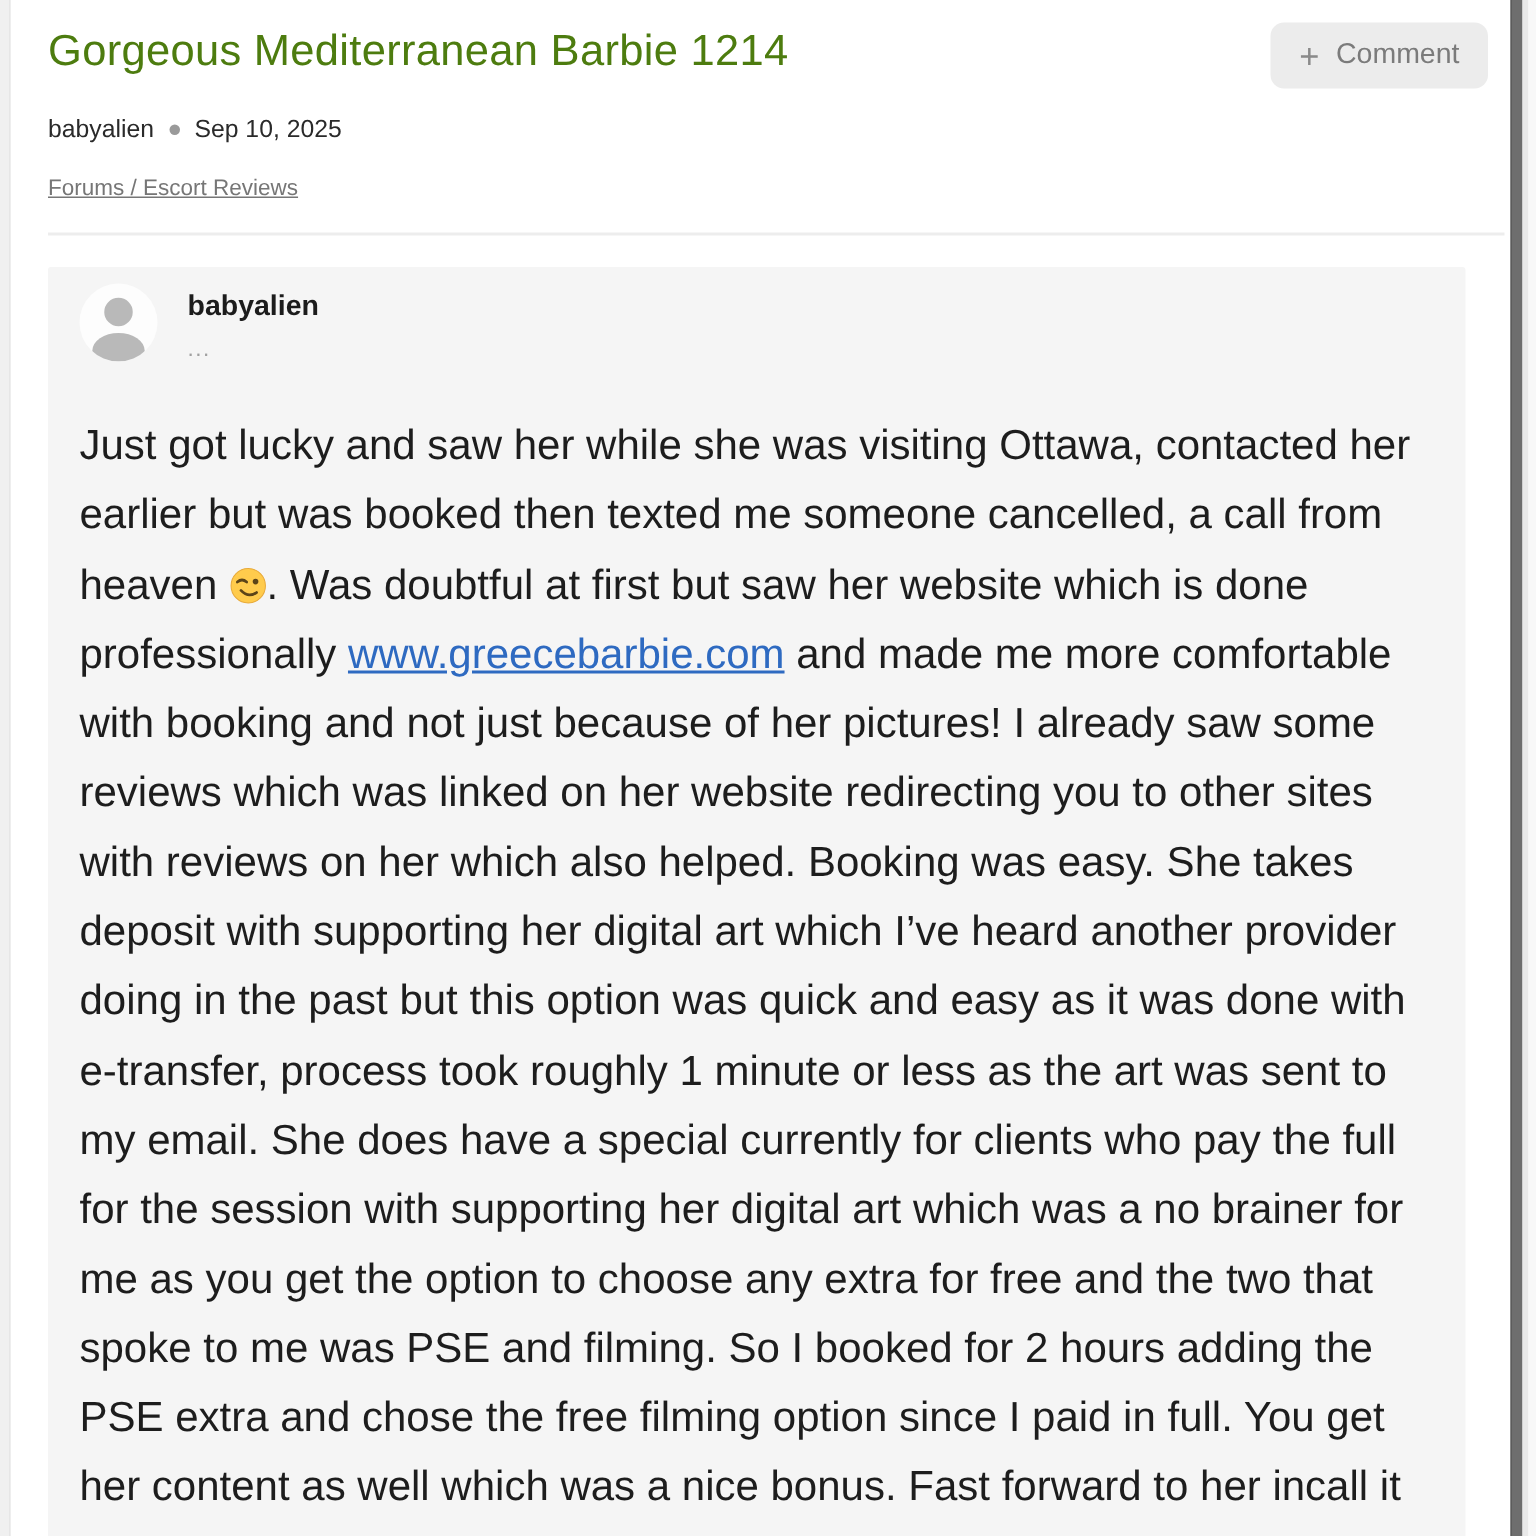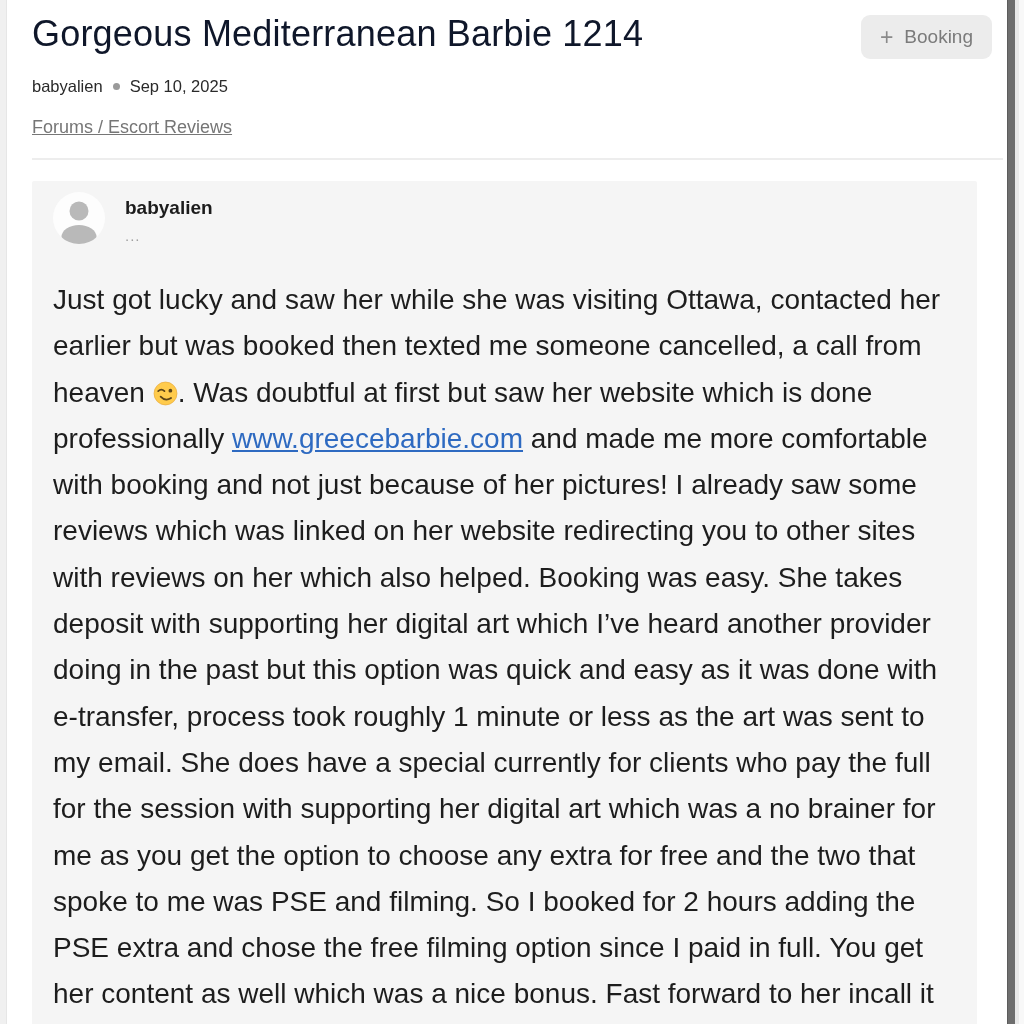--- a/index.html
+++ b/index.html
@@ -18,21 +18,21 @@
   }
   .page {
     position: absolute; left: 32px; top: 0;
     width: 960px;
   }
   .title-row {
     display: flex; justify-content: space-between; align-items: flex-start;
     padding-top: 14px;
   }
   h1.page-title {
-    font-size: 36px; font-weight: 400; color: #0f172a;
+    font-size: 29px; font-weight: 400; color: #4d7c0f;
     line-height: 40px; letter-spacing: 0.2px;
   }
   .comment-btn {
     background: var(--button-bg, #ececec);
     border: none; border-radius: 9px;
     color: var(--muted, #7b7b7b);
     font-family: "Liberation Sans", sans-serif;
     font-size: 19px;
     height: 44px; padding: 0 19px;
     display: flex; align-items: center; gap: 11px;
@@ -44,21 +44,21 @@
     display: flex; align-items: center; gap: 10px;
     font-size: 16.5px; color: #2a2a2a;
   }
   .meta-dot {
     width: 7px; height: 7px; border-radius: 50%;
     background: #9a9a9a; display: inline-block;
   }
   .breadcrumb {
     display: inline-block;
     margin-top: 21px;
-    font-size: 18px;
+    font-size: 15px;
     color: #767676;
     text-decoration: underline;
     cursor: pointer;
   }
   .divider {
     border: none;
     border-top: 2px solid #ededed;
     width: 971px;
     margin-top: 20px;
   }
@@ -117,21 +117,21 @@
 <body>
 
 <div class="left-gutter"></div>
 
 <div class="page">
 
   <div class="title-row">
     <h1 class="page-title">Gorgeous Mediterranean Barbie 1214</h1>
     <button class="comment-btn">
       <span class="plus-glyph">+</span>
-      <span>Booking</span>
+      <span>Comment</span>
     </button>
   </div>
 
   <div class="meta-row">
     <span>babyalien</span>
     <span class="meta-dot"></span>
     <span>Sep 10, 2025</span>
   </div>
 
   <a class="breadcrumb">Forums / Escort Reviews</a>

